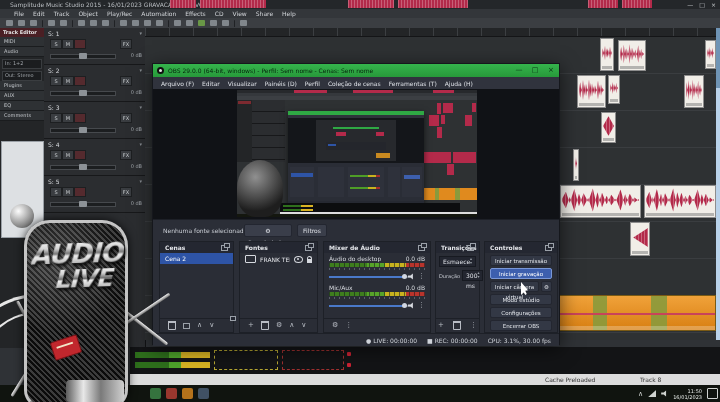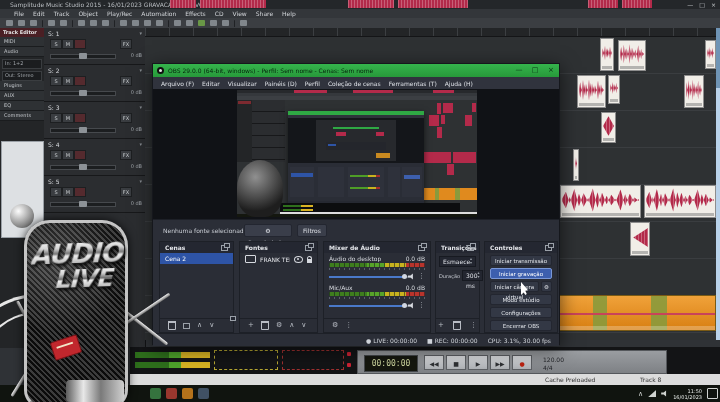--- a/index.html
+++ b/index.html
@@ -359,30 +359,20 @@
   <div class="topclip" style="left:588px;width:30px"></div>
   <div class="topclip" style="left:622px;width:30px"></div>
 
   <div class="abs meterbar">
     <div class="mtr" style="left:5px;top:5px;width:75px"></div>
     <div class="mtr" style="left:5px;top:15px;width:75px"></div>
     <div class="scalebox sb-y" style="left:84px;width:64px"></div>
     <div class="scalebox sb-r" style="left:152px;width:62px"></div>
     <div class="reddot" style="left:217px;top:5px"></div>
     <div class="reddot" style="left:217px;top:16px"></div>
-    <div class="transport">
-      <div class="lcd">00:00:00</div>
-      <div class="tpbtn" style="left:66px">◀◀</div>
-      <div class="tpbtn" style="left:88px">■</div>
-      <div class="tpbtn" style="left:110px">▶</div>
-      <div class="tpbtn" style="left:132px">▶▶</div>
-      <div class="tpbtn" style="left:154px;color:#b21">●</div>
-      <div class="tempo" style="left:185px;top:5px">120.00</div>
-      <div class="tempo" style="left:185px;top:13px">4/4</div>
-    </div>
   </div>
 
   <div class="abs daw-status">
     <span style="position:absolute;left:415px">Cache Preloaded</span>
     <span style="position:absolute;left:510px">Track 8</span>
   </div>
 
   <div class="abs taskbar">
     <div class="tb-app" style="left:150px;background:#3a7d44"></div>
     <div class="tb-app" style="left:166px;background:#a83b32"></div>

